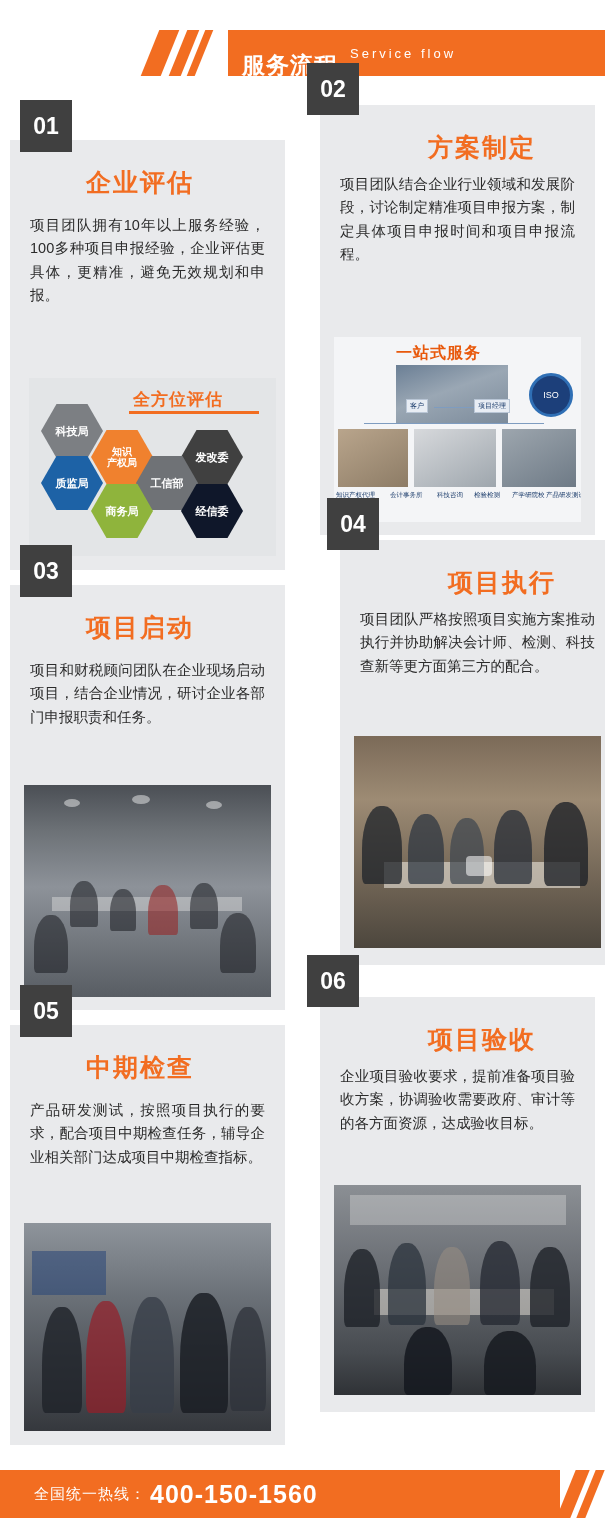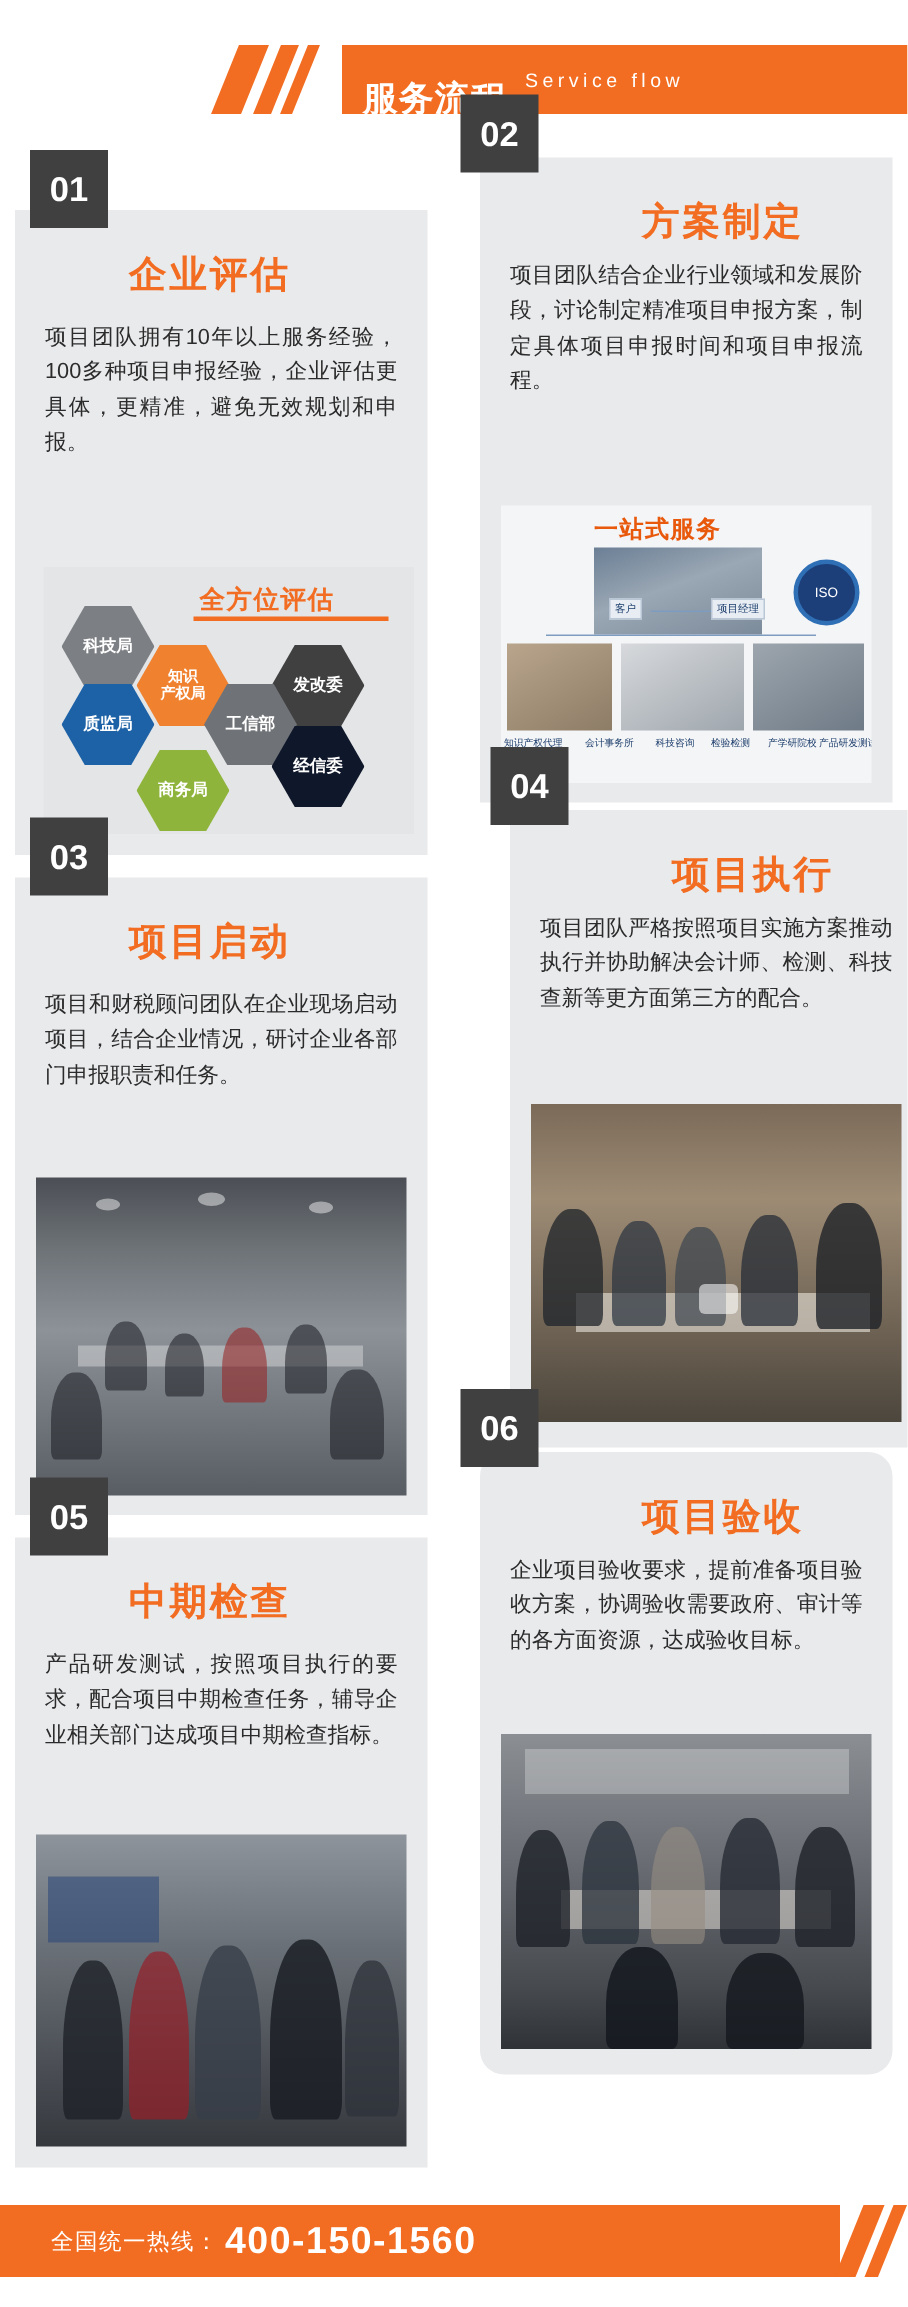--- a/index.html
+++ b/index.html
@@ -67,21 +67,21 @@
     background: #e9eaec;
   }
   .card-left  { left: 10px; }
   .card-right { left: 320px; }
 
   .row1 { top: 40px; }
   .row1r { top: 5px; }
   .row2 { top: 485px; }
   .row2r { top: 440px; }
   .row3 { top: 925px; }
-  .row3r { top: 868px; border-radius: 16px; }
+  .row3r { top: 897px; }
 
   .c1 { height: 430px; }
   .c2 { height: 430px; }
   .c3 { height: 425px; }
   .c4 { height: 425px; margin-left: 20px; }
   .c5 { height: 420px; }
   .c6 { height: 415px; }
 
   
   .num {
@@ -154,21 +154,21 @@
     color: #ffffff;
     font-size: 11px;
     font-weight: bold;
     line-height: 1.15;
     text-align: center;
   }
   .hex span { display: block; }
   .hx-gray   { background: #7c7f83; }
   .hx-orange { background: #f0812e; }
   .hx-blue   { background: #404040; }
-  .hx-green  { background: #8fb43c; margin-top: 16px; }
+  .hx-green  { background: #8fb43c; }
   .hx-dblue  { background: #1d62a6; }
   .hx-gray2  { background: #6f7276; }
   .hx-blue2  { background: #0f172a; }
 
   
   .svc {
     position: absolute;
     left: 14px; top: 232px;
     width: 247px; height: 185px;
     background: #f4f5f7;

